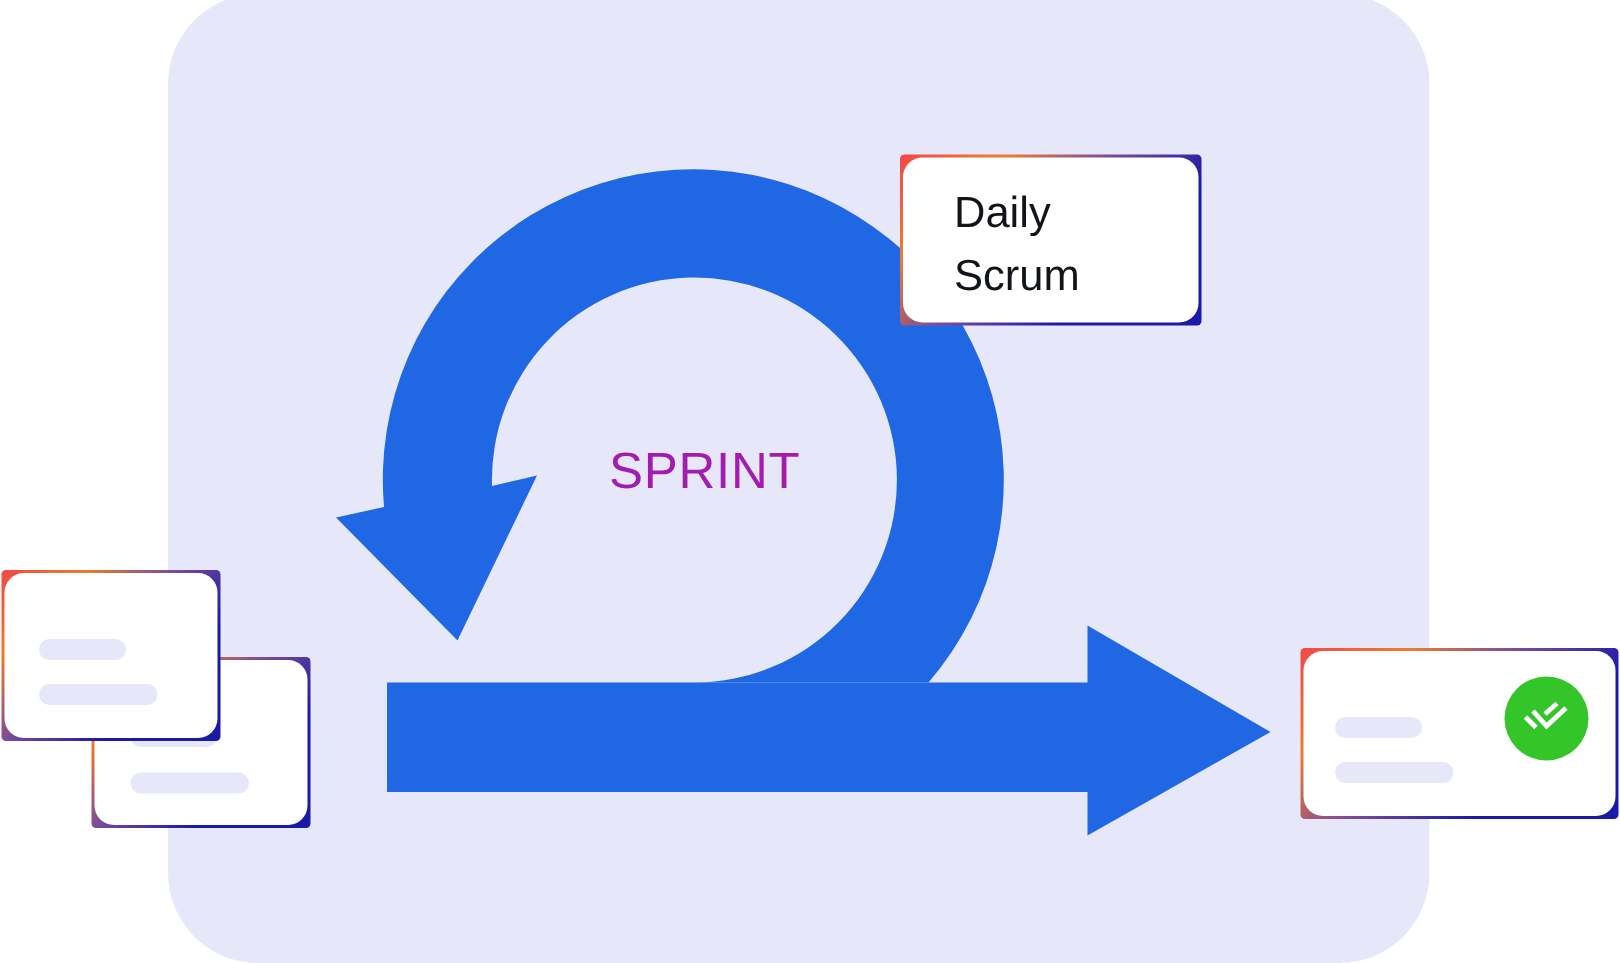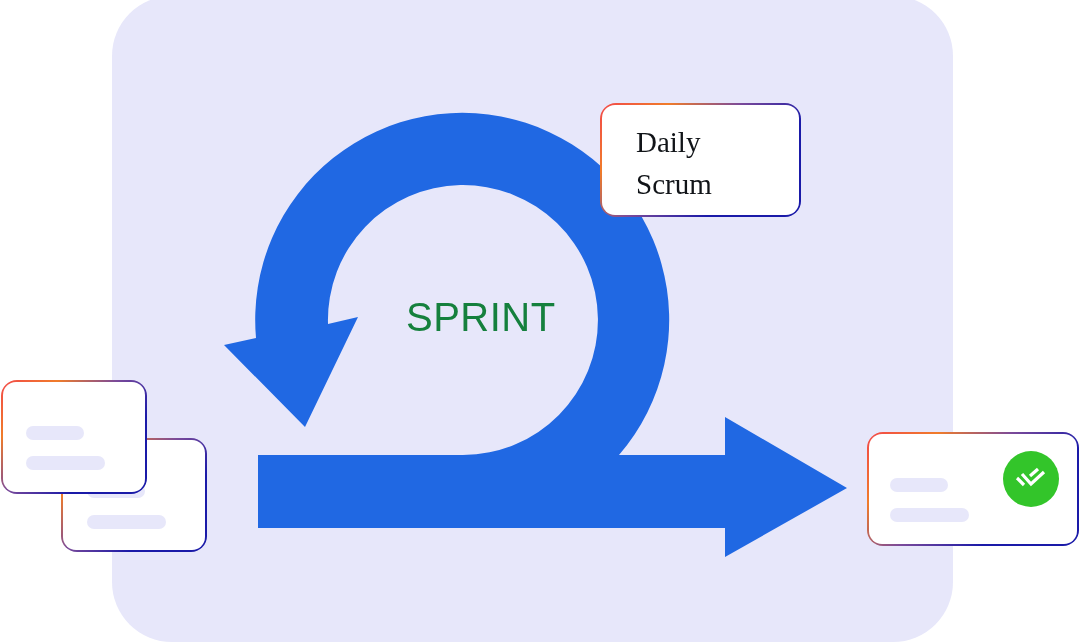--- a/index.html
+++ b/index.html
@@ -8,39 +8,38 @@
     background: #ffffff;
     font-family: "Liberation Sans", "DejaVu Sans", sans-serif;
   }
   .panel {
     position: absolute; left: 112px; top: -4px; width: 841px; height: 646px;
     border-radius: 60px; background: #E7E7FA;
   }
   svg.diagram { position: absolute; left: 0; top: 0; }
   .card {
     position: absolute; box-sizing: border-box;
-    border-radius: 16px;
+    border-radius: 3px;
     padding: 2px;
     background: linear-gradient(135deg, #F2474A 0%, #F07C2A 22%, #7A4A9A 45%, #1A1AA8 70%, #1A1AA8 100%);
-    font-family: Liberation Serif, serif;
   }
   .card-inner {
     width: 100%; height: 100%; box-sizing: border-box;
     background: #ffffff; border-radius: 13px; position: relative;
   }
   .pill {
     position: absolute; height: 14px; border-radius: 7px; background: #E7E7FA;
   }
   .scrum-text {
     position: absolute; left: 34px; top: 16px;
     font-size: 29px; line-height: 42px; color: #111418; white-space: pre-line;
   }
   .sprint-label {
     position: absolute; left: 406px; top: 295px;
-    font-size: 40px; color: #15803d; letter-spacing: 0.5px;
+    font-size: 34px; color: #a21caf; letter-spacing: 0.5px;
   }
   .check-badge {
     position: absolute; width: 56px; height: 56px; border-radius: 50%;
     background: #33C52A;
   }
 </style>
 </head>
 <body>
 
 <div class="panel"></div>

